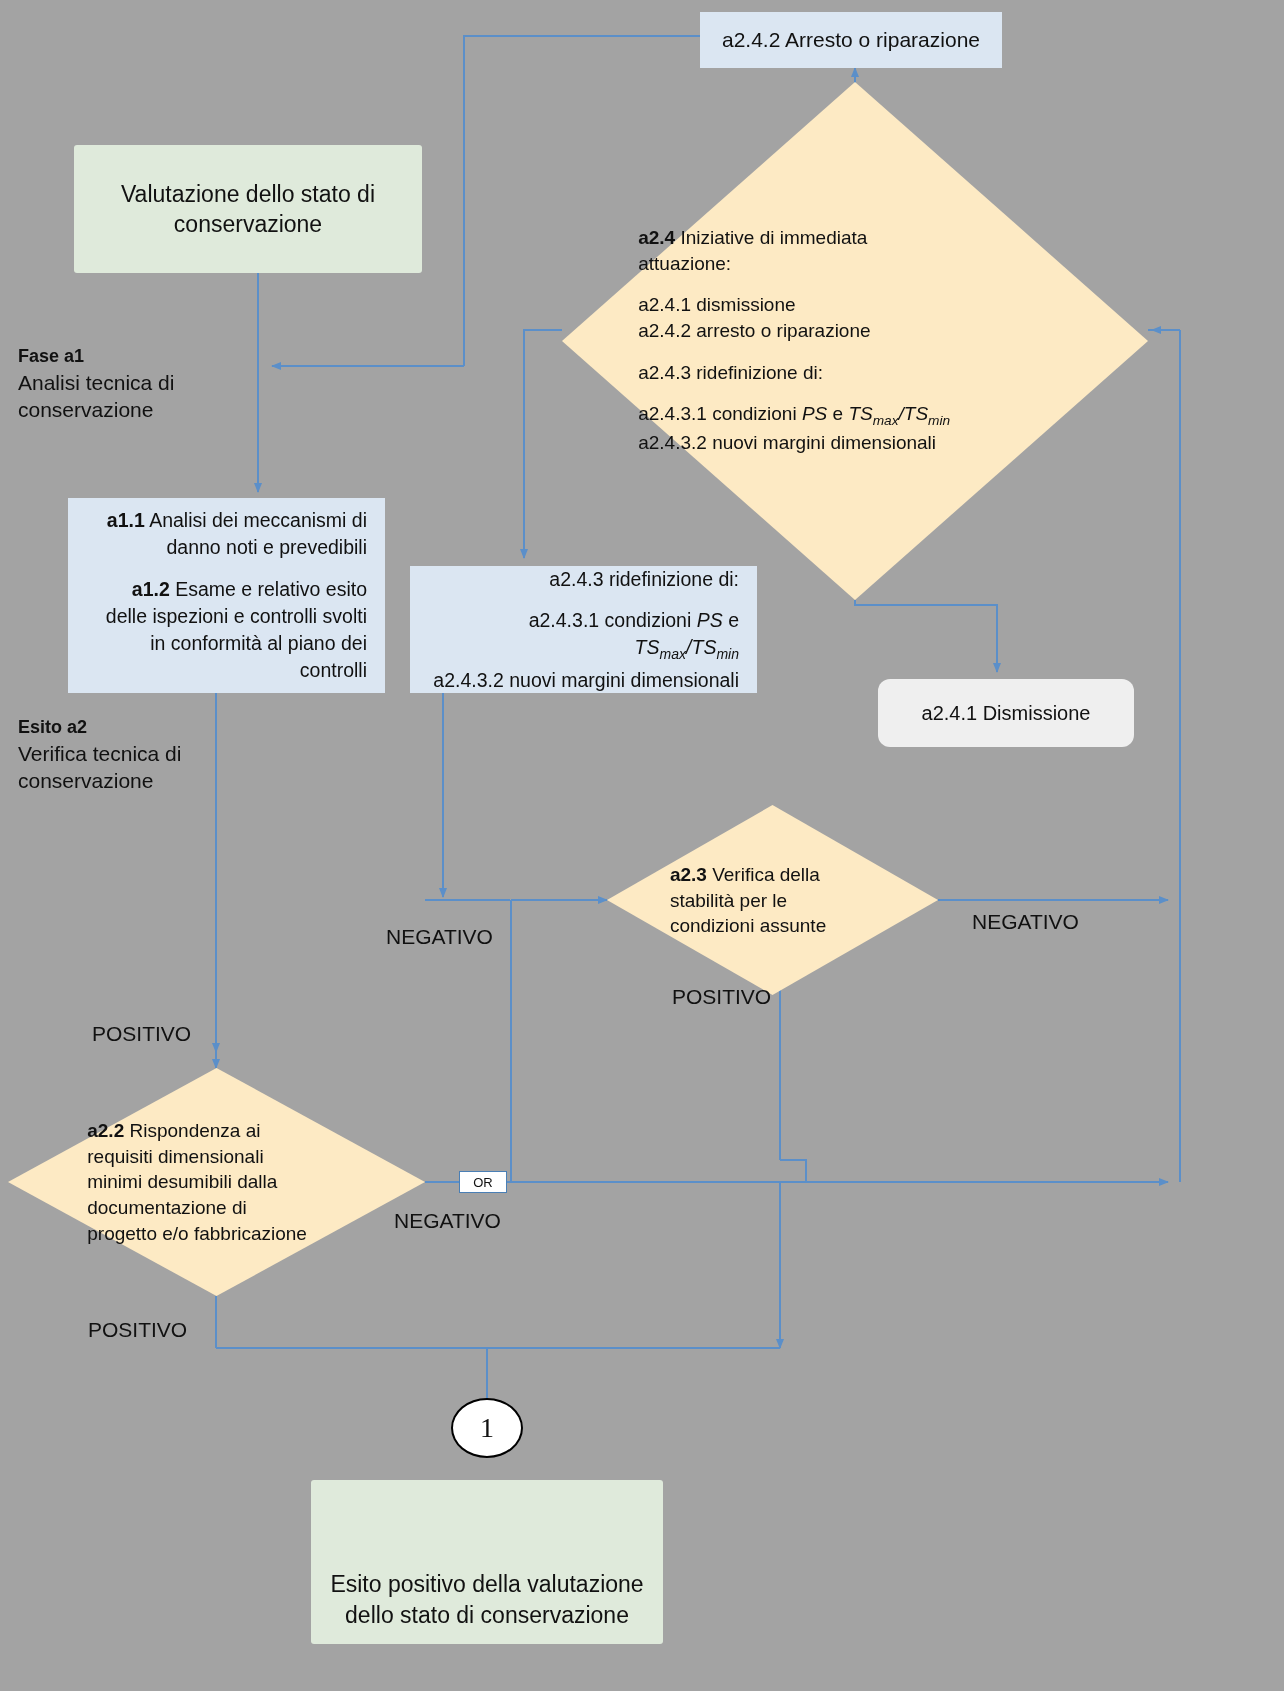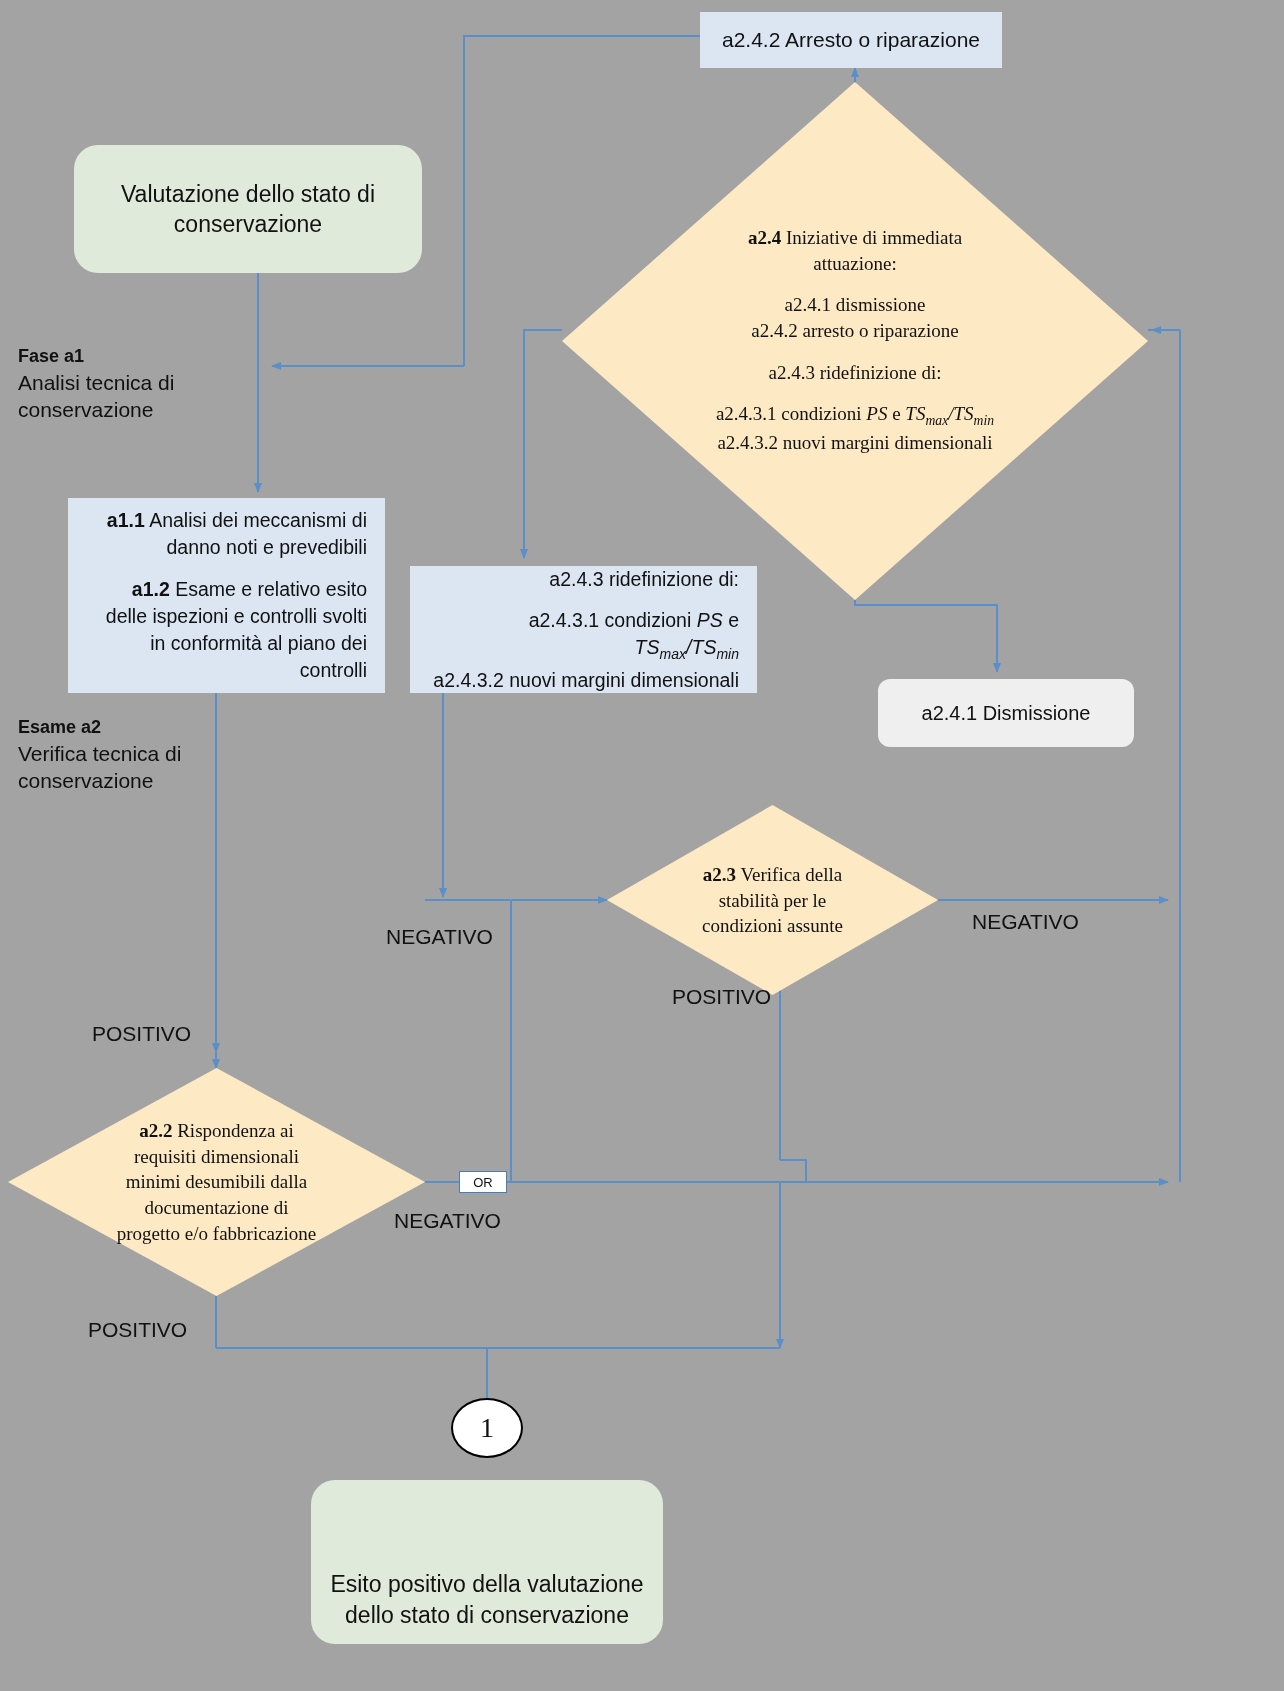--- a/index.html
+++ b/index.html
@@ -23,21 +23,21 @@
     left: 0; top: 0;
     width: 1284px; height: 1691px;
     pointer-events: none;
   }
 
   .node { position: absolute; text-align: right; }
 
   
   .green-box {
     background: #dfeadb;
-    border-radius: 24px;
+    border-radius: 3px;
     display: flex;
     align-items: center;
     justify-content: center;
     text-align: center;
     font-size: 23px;
     line-height: 1.32;
     color: #111;
     padding: 24px 14px;
   }
 
@@ -82,26 +82,25 @@
     left: 0; top: 0;
     width: 100%; height: 100%;
     background: #fdeac4;
     clip-path: polygon(50% 0%, 100% 50%, 50% 100%, 0% 50%);
   }
   .diamond .dtext {
     position: absolute;
     left: 50%;
     top: 50%;
     transform: translate(-50%, -50%);
-    text-align: center;
+    text-align: left;
     font-size: 19px;
     line-height: 1.35;
     color: #111;
     width: 74%;
-    font-family: Liberation Serif, serif;
   }
   .diamond .dtext p { margin: 0; }
   .diamond .dtext p.gap { margin-top: 16px; }
 
   .lbl {
     position: absolute;
     font-size: 21px;
     color: #111;
     white-space: nowrap;
   }
@@ -240,21 +239,21 @@
     <p>a2.4.3 ridefinizione di:</p>
     <p style="margin-top:15px;"><span>a2.4.3.1 condizioni </span><span class="it">PS</span><span> e  </span><span class="it"><span>TS</span><sub>max</sub><span>/TS</span><sub>min</sub></span></p>
     <p style="margin-top:2px;">a2.4.3.2 nuovi margini dimensionali</p>
   </div>
 
   <div class="node grey-box" style="left:878px; top:679px; width:256px; height:68px;">
     <span>a2.4.1 Dismissione</span>
   </div>
 
   <div class="phase" style="left:18px; top:712px; width:230px;">
-    <b>Esame a2</b><br>
+    <b>Esito a2</b><br>
     <span>Verifica tecnica di</span><br>
     <span>conservazione</span>
   </div>
 
 
   <div class="diamond" style="left:607px; top:805px; width:331px; height:190px;">
     <div class="shape"></div>
     <div class="dtext" style="width:62%;">
       <p><b>a2.3</b><span> Verifica della</span></p>
       <p>stabilità per le</p>

